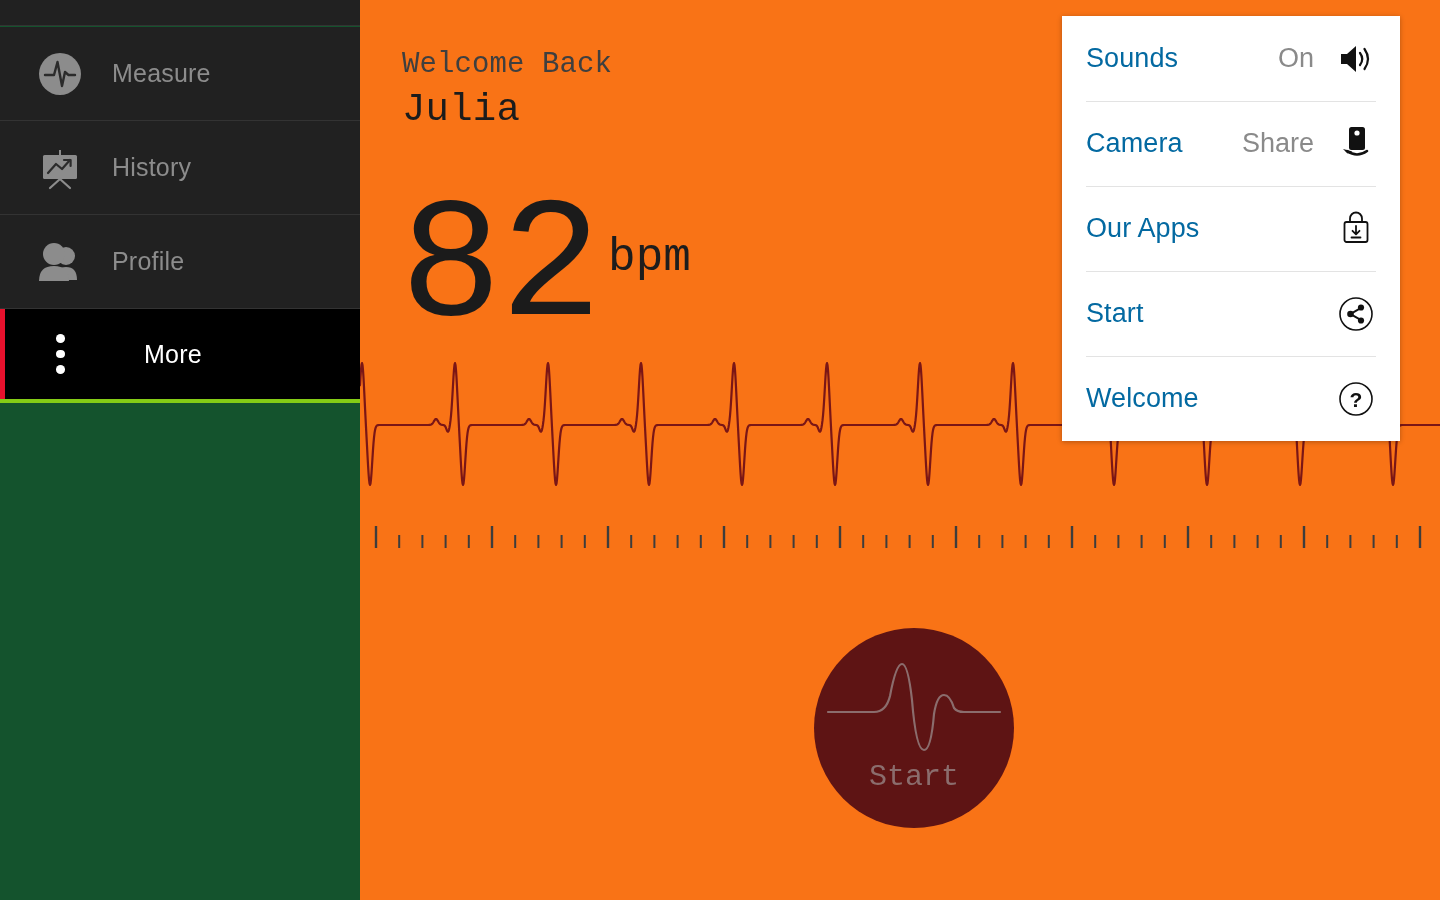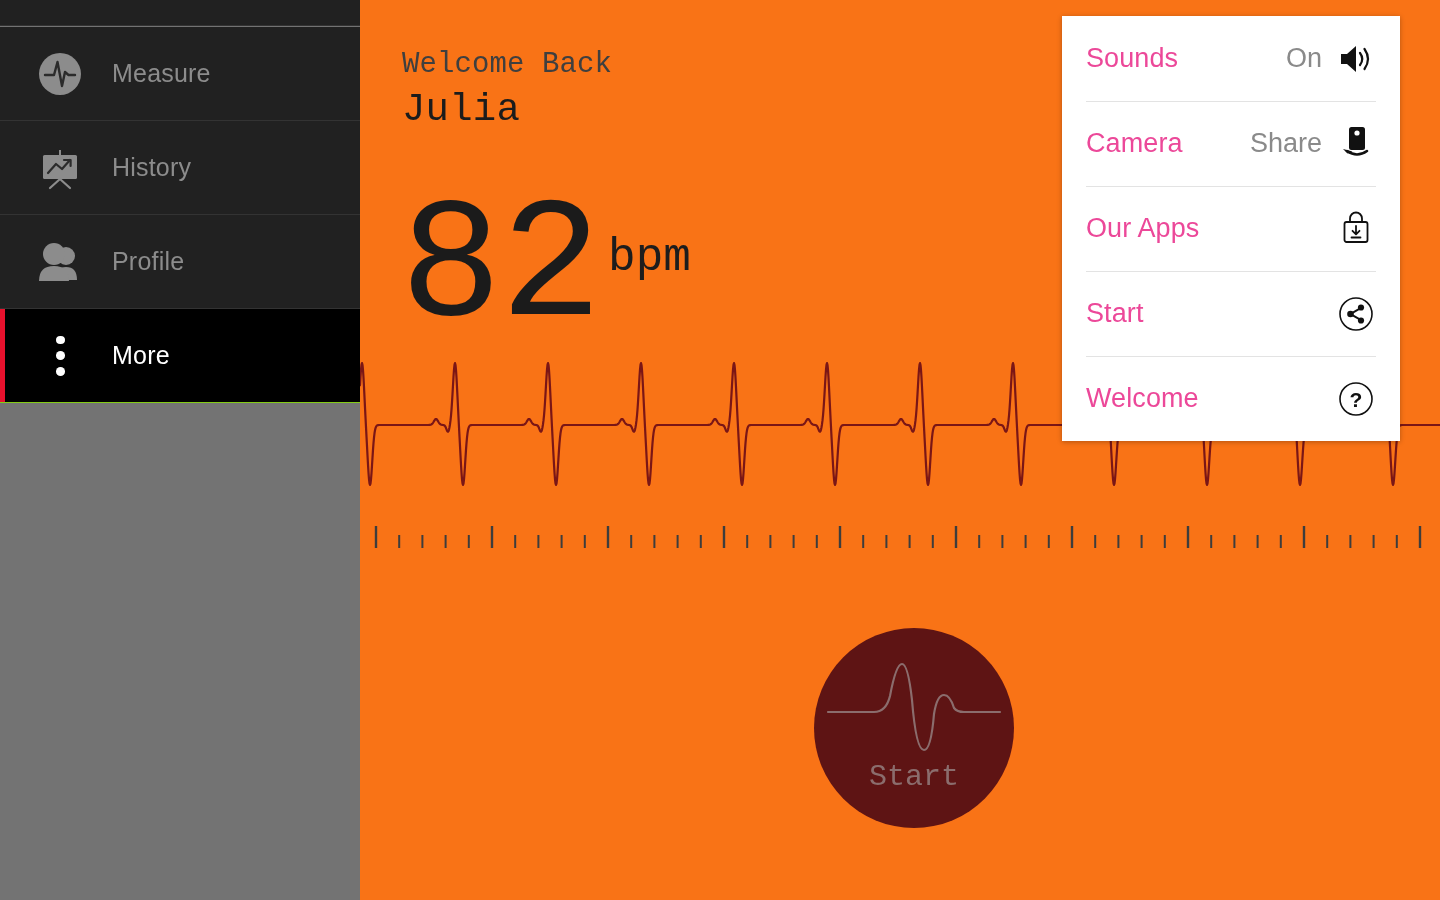--- a/index.html
+++ b/index.html
@@ -24,21 +24,21 @@
     overflow: hidden;
   }
 
   
   .sidebar {
     position: absolute;
     left: 0;
     top: 0;
     width: 360px;
     height: 900px;
-    background: #737373;
+    background: #14532d;
     z-index: 20;
   }
   .sidebar-header {
     position: absolute;
     left: 0;
     top: 0;
     width: 360px;
     height: 26px;
     background: #212121;
     border-bottom: 1px solid #333333;
@@ -55,21 +55,22 @@
     display: flex;
     align-items: center;
     height: 94px;
     box-sizing: border-box;
     border-bottom: 1px solid #333333;
     background: #212121;
     cursor: pointer;
   }
   .nav-item.active {
     background: #000000;
-    border-bottom: 1px solid #84cc16;
+    border-bottom: 4px solid #84cc16;
+    gap: 32px;
   }
   .nav-item.active .accent-bar {
     position: absolute;
     left: 0;
     top: 0;
     bottom: 0;
     width: 5px;
     background: #e8112d;
   }
   .nav-icon {
@@ -233,29 +234,29 @@
     content: "";
     position: absolute;
     left: 24px;
     right: 24px;
     top: 0;
     height: 1px;
     background: #e3e3e3;
   }
   .menu-label {
     font-size: 27px;
-    color: #ec4899;
+    color: #0369a1;
     font-weight: 400;
     letter-spacing: 0.1px;
   }
   .menu-right {
     margin-left: auto;
     display: flex;
     align-items: center;
-    gap: 14px;
+    gap: 22px;
     justify-content: flex-end;
   }
   .menu-value {
     font-size: 27px;
     color: #8a8a8a;
     font-weight: 400;
   }
   .menu-icon {
     width: 40px;
     height: 40px;

